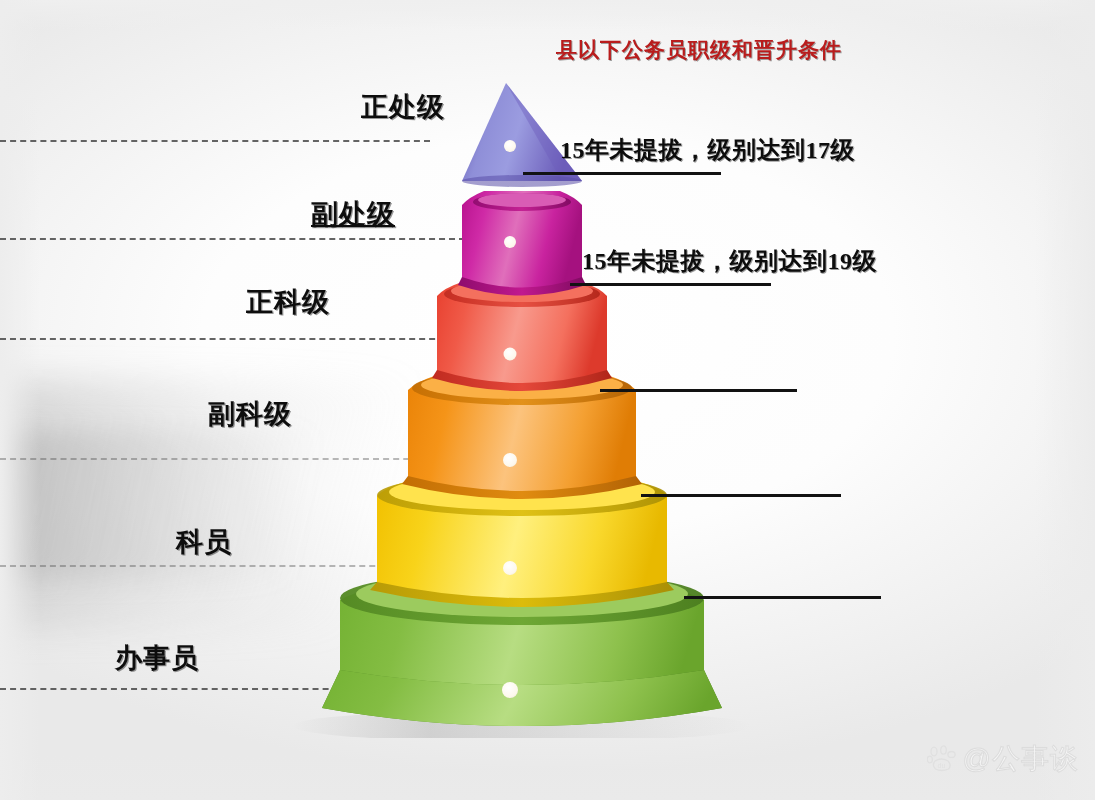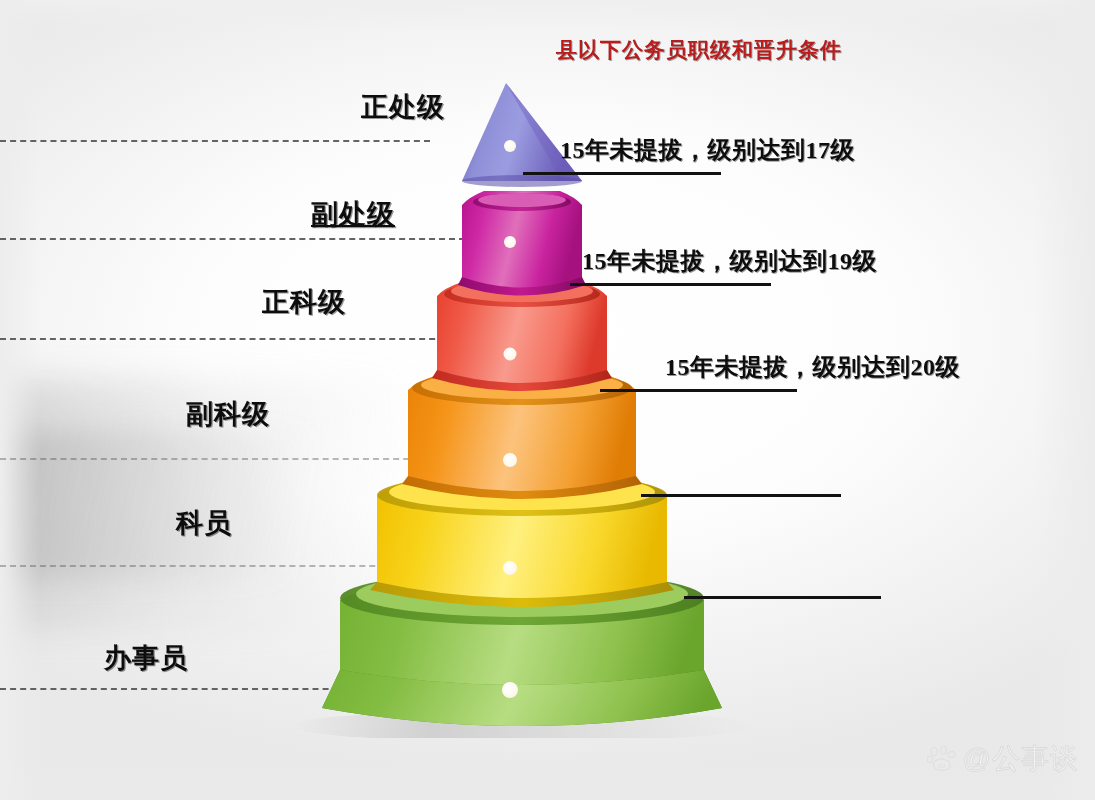--- a/index.html
+++ b/index.html
@@ -300,40 +300,37 @@
         <path d="M 284 5 L 360 103 L 240 103 Z" fill="url(#g1)"></path>
         <path d="M 284 5 L 360 103 L 340 103 Z" fill="#6e5fbd" opacity="0.45"></path>
         <ellipse cx="300" cy="103" rx="60" ry="6" fill="#5a4ea8" opacity="0.55"></ellipse>
         <circle cx="288" cy="68" r="6" fill="url(#dotg)"></circle>
       </g>
     </svg>
   </div>
 
   <div class="tier-label" style="left:361px; top:89px;">正处级</div>
   <div class="tier-label" style="left:311px; top:196px;text-decoration:underline;">副处级</div>
-  <div class="tier-label" style="left:262px; top:284px;">正科级</div>
-  <div class="tier-label" style="left:186px; top:396px;font-family:Liberation Serif, serif;">副科级</div>
-  <div class="tier-label" style="left:176px; top:505px;">科员</div>
-  <div class="tier-label" style="left:104px; top:640px;">办事员</div>
+  <div class="tier-label" style="left:246px; top:284px;">正科级</div>
+  <div class="tier-label" style="left:208px; top:396px;font-family:Liberation Serif, serif;">副科级</div>
+  <div class="tier-label" style="left:176px; top:524px;">科员</div>
+  <div class="tier-label" style="left:115px; top:640px;">办事员</div>
 
   <div class="title">县以下公务员职级和晋升条件</div>
 
   <div class="anno" style="left:560px; top:134px;">
     <span class="anno-text">15年未提拔，级别达到17级</span>
   </div>
   <div class="leader" style="left:523px; top:172px; width:198px;"></div>
 
   <div class="anno" style="left:582px; top:245px;">
     <span class="anno-text">15年未提拔，级别达到19级</span>
   </div>
   <div class="leader" style="left:570px; top:283px; width:201px;"></div>
 
-  <div class="anno" style="left:665px; top:351px;">
-    <span class="anno-text">15年未提拔，级别达到20级</span>
-  </div>
   <div class="leader" style="left:600px; top:389px; width:197px;"></div>
 
   <div class="leader" style="left:641px; top:494px; width:200px;"></div>
 
   <div class="leader" style="left:684px; top:596px; width:197px;"></div>
 
   <div class="watermark">
     <span>
       <svg width="30" height="28" viewBox="0 0 30 28" fill="none" stroke="#d9d9d9" stroke-width="1.3">
         <ellipse cx="7" cy="6.5" rx="3" ry="4.4"></ellipse>

